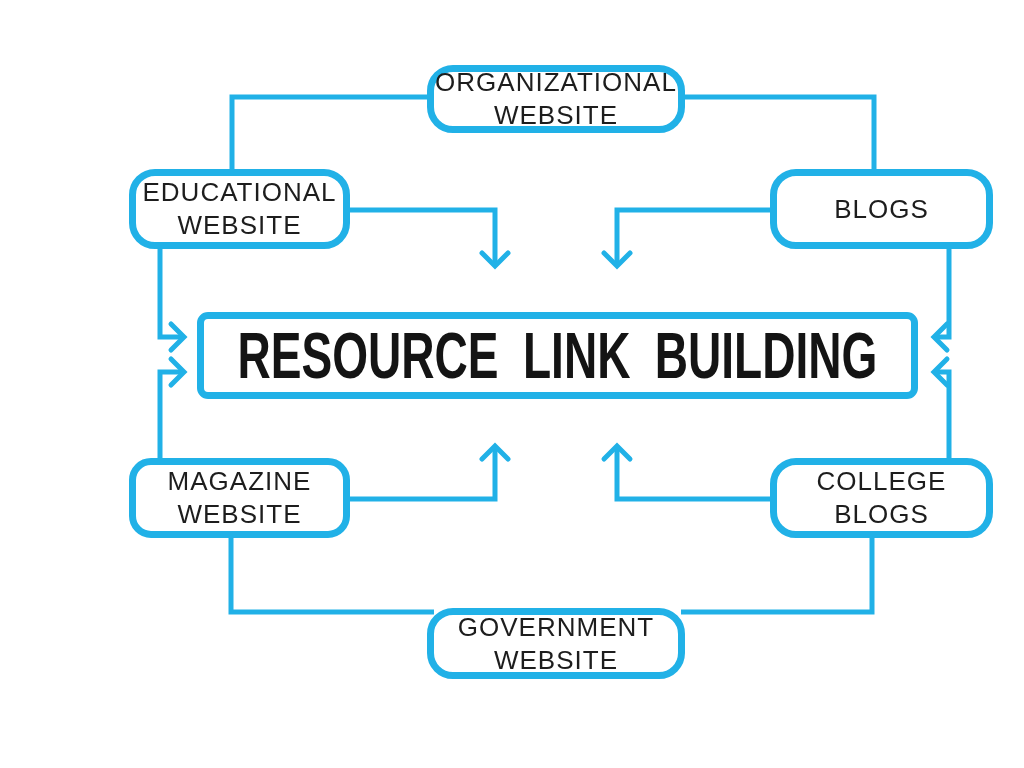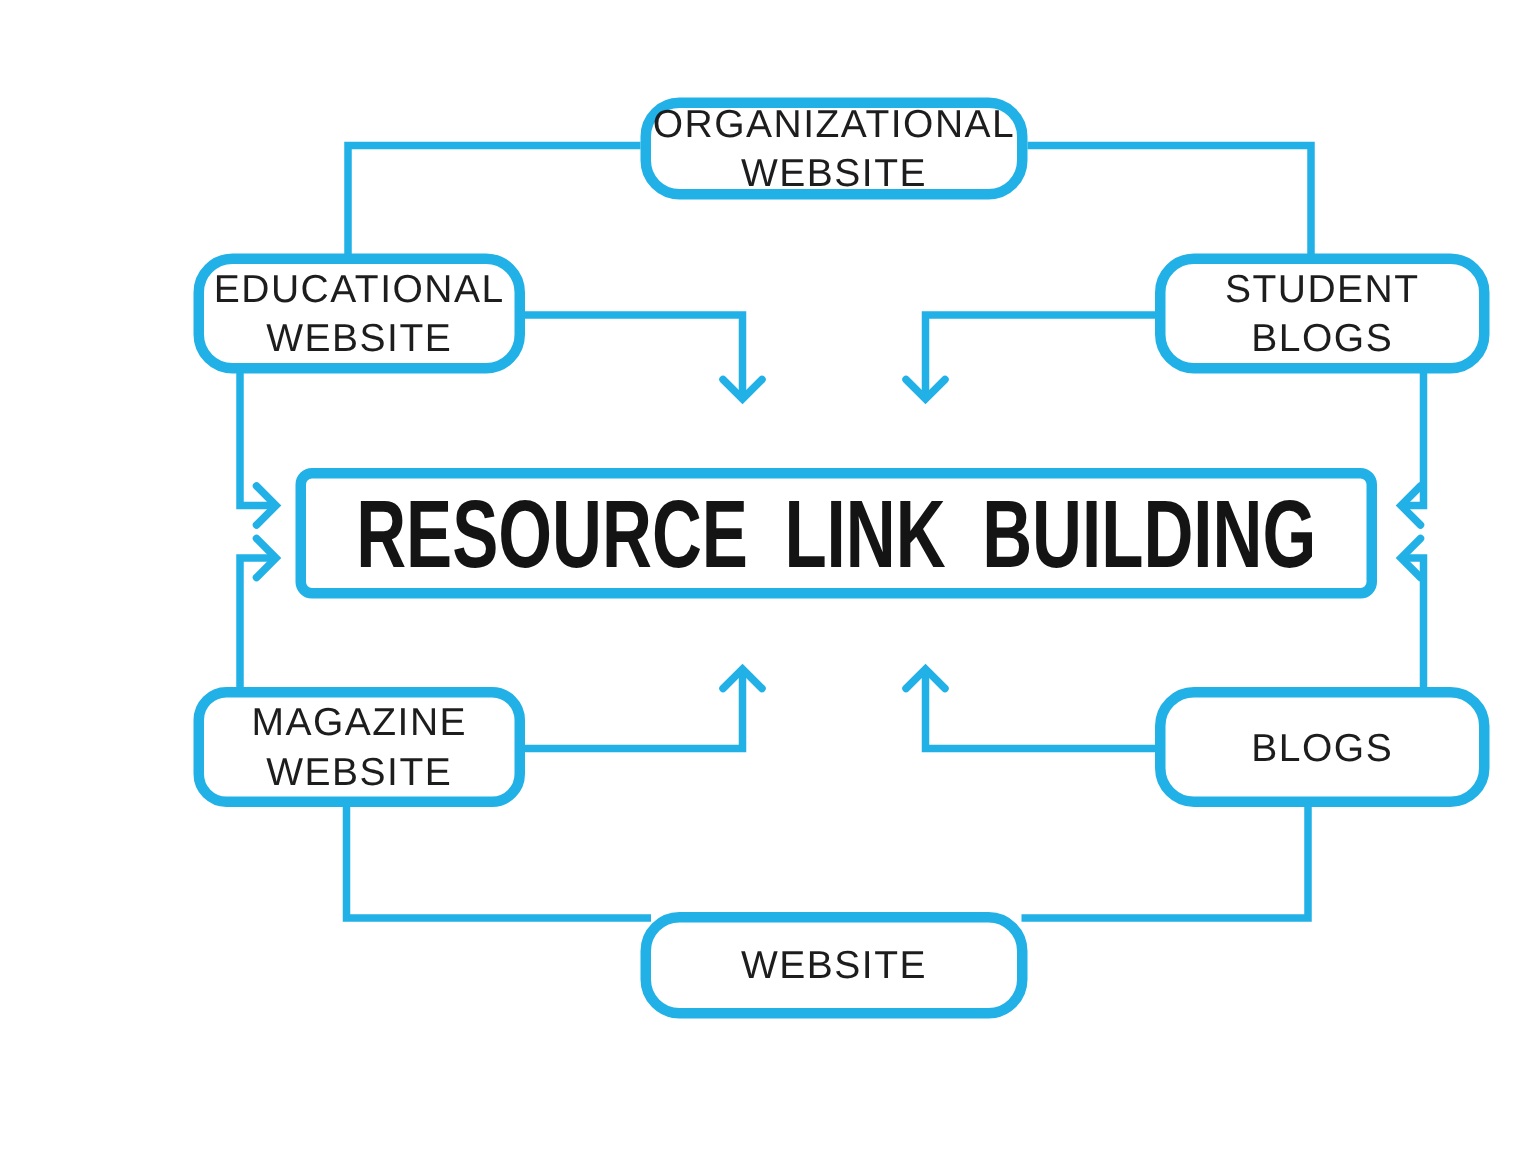--- a/index.html
+++ b/index.html
@@ -102,34 +102,35 @@
     <span>ORGANIZATIONAL</span>
     <span>WEBSITE</span>
   </div>
 
   <div class="node node-educational">
     <span>EDUCATIONAL</span>
     <span>WEBSITE</span>
   </div>
 
   <div class="node node-student">
-    <span>STUDENT</span>
     <span>BLOGS</span>
   </div>
 
   <div class="node node-center">
     <span class="center-label">RESOURCE LINK BUILDING</span>
   </div>
 
   <div class="node node-magazine">
     <span>MAGAZINE</span>
     <span>WEBSITE</span>
   </div>
 
   <div class="node node-college">
+    <span>COLLEGE</span>
     <span>BLOGS</span>
   </div>
 
   <div class="node node-government">
+    <span>GOVERNMENT</span>
     <span>WEBSITE</span>
   </div>
 
 </div>
 
 </body></html>

